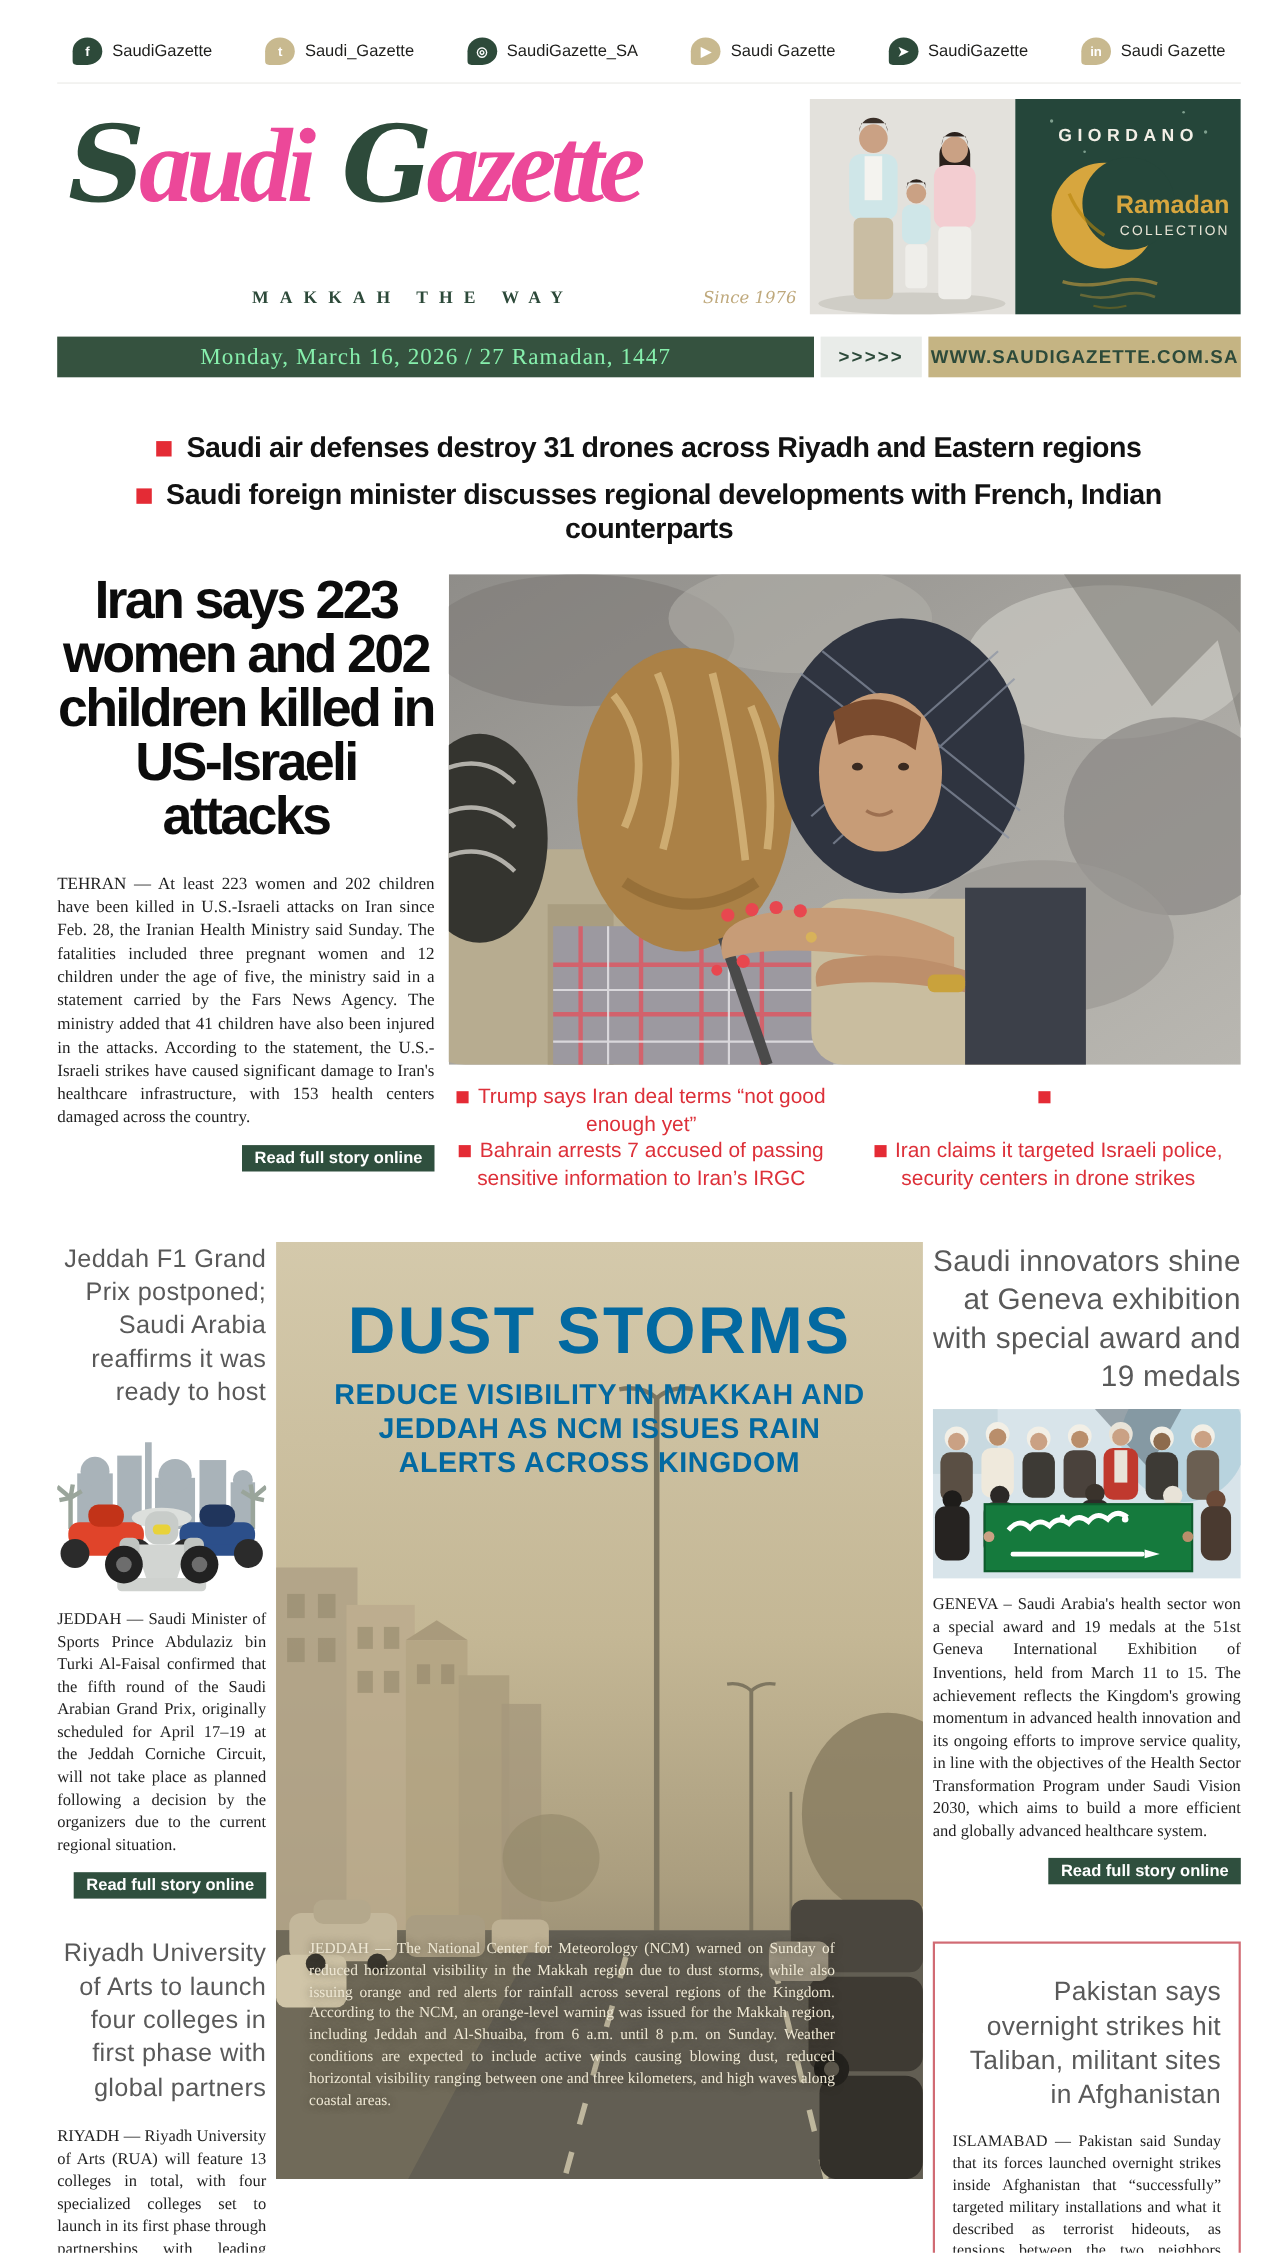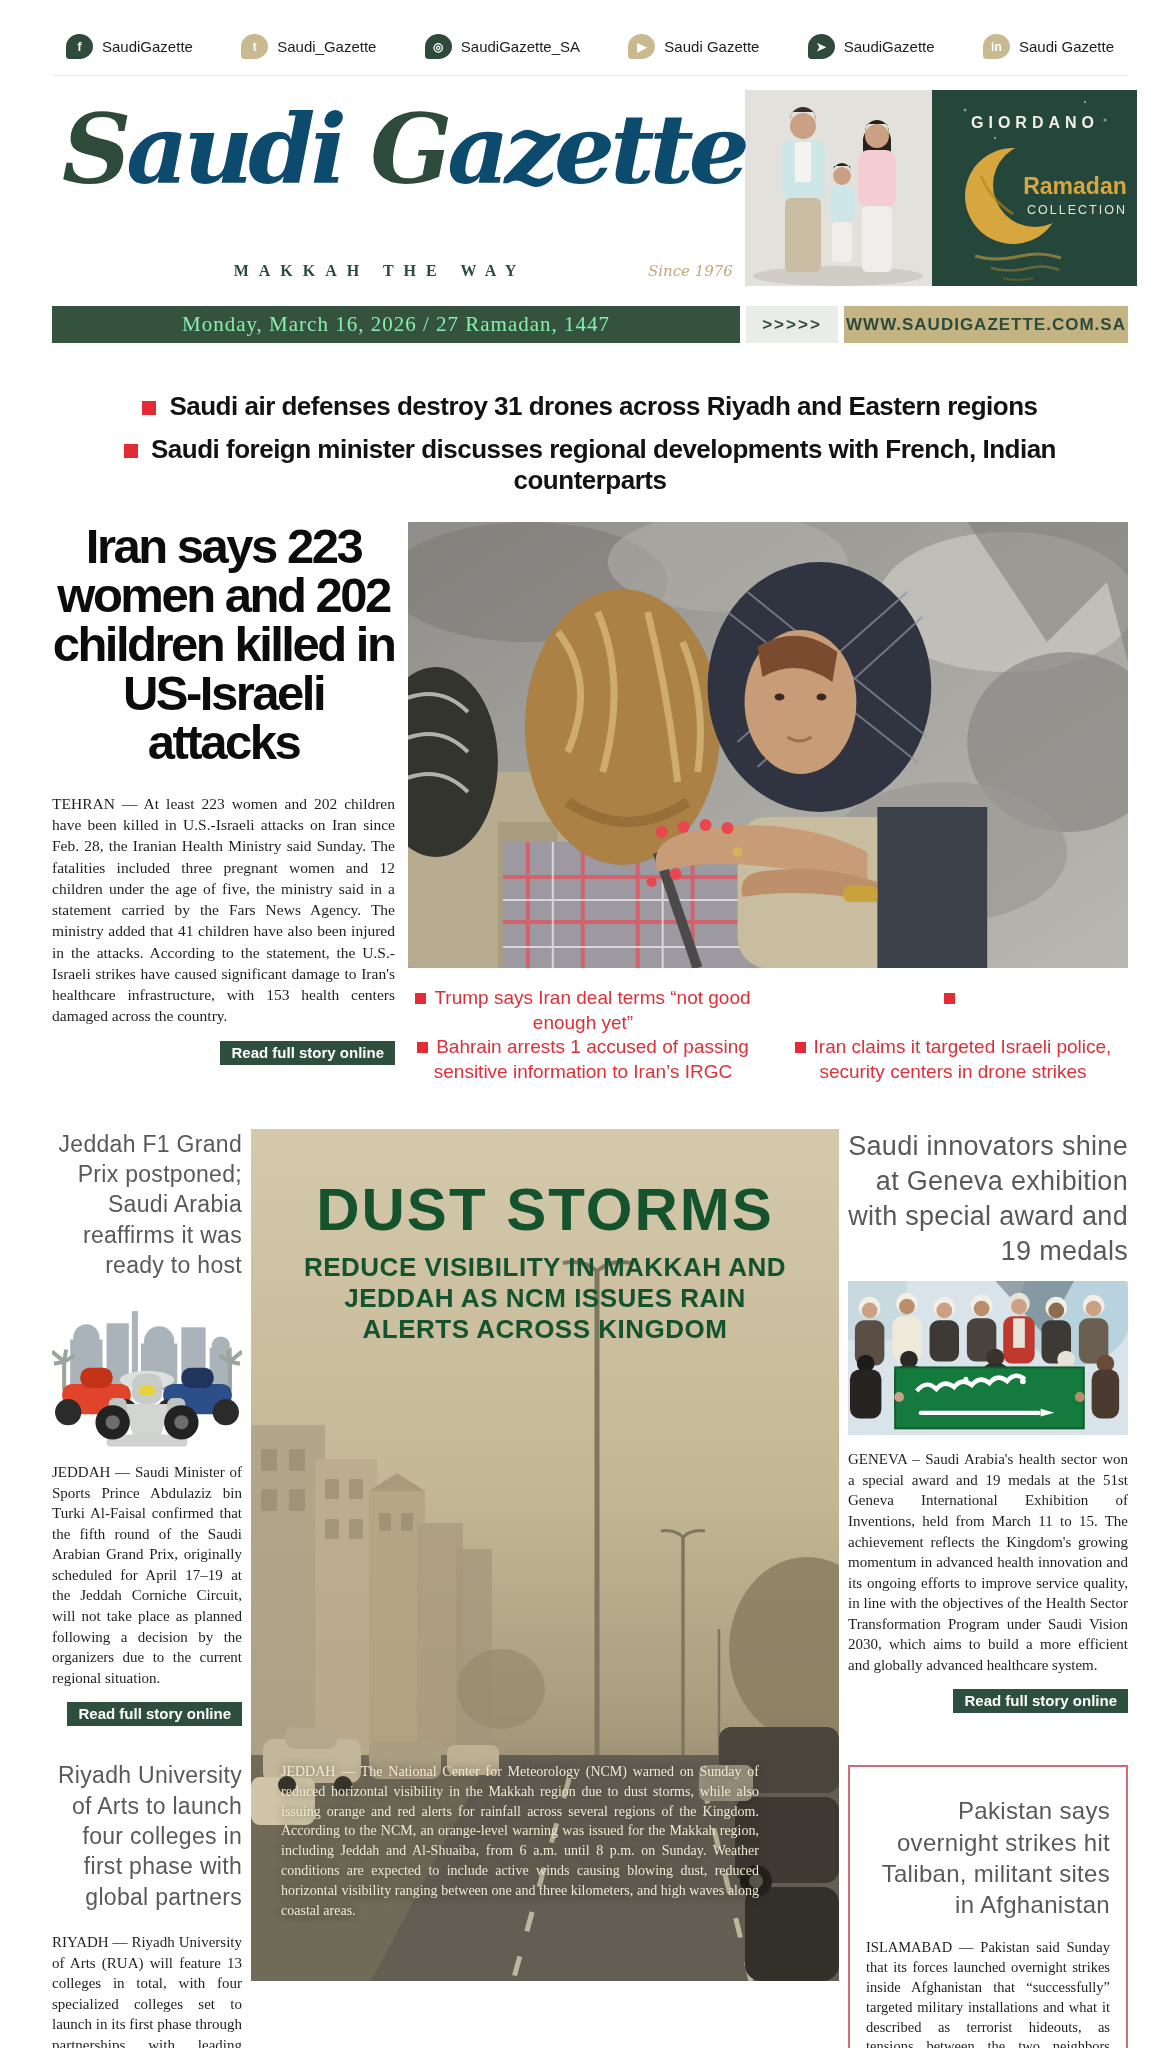--- a/index.html
+++ b/index.html
@@ -19,21 +19,21 @@
     color:#fff; font-size:12px; font-weight:bold; }
   .social-item:nth-child(odd) .social-blob { background:#2d4a3a; }
   .social-item:nth-child(even) .social-blob { background:#c8b98f; }
 
   
   .masthead { display:flex; margin-top:14px; height:198px; }
   .logo-area { flex:1; position:relative; }
   .logo-line { font-family:"DejaVu Serif", serif; font-style:italic; font-weight:bold;
     font-size:96px; letter-spacing:-5px; line-height:1.25; padding-left:10px; white-space:nowrap; }
   .lg-green { color:#2d4a3a; }
-  .lg-tan { color:#0c4a6e; }
+  .lg-tan { color:#ec4899;font-family:Liberation Serif, serif; }
   .tagline-row { position:absolute; bottom:8px; left:0; right:0; display:flex; align-items:baseline; }
   .tagline { flex:1; text-align:center; font-family:"Liberation Serif", serif; font-weight:bold;
     font-size:16px; letter-spacing:10px; color:#2d4a3a; padding-left:60px; }
   .since { font-family:"DejaVu Serif", serif; font-style:italic; font-size:15px; color:#bfa97c; padding-right:12px; }
   .ad { width:392px; height:196px; flex:none; cursor:pointer; }
   .ad svg { display:block; width:100%; height:100%; }
 
   
   .date-row { display:flex; margin-top:18px; height:37px; gap:6px; }
   .date-green { width:688px; background:#35523f; color:#86efac; display:flex; align-items:center;
@@ -72,21 +72,21 @@
   .story-headline.sz27 { font-size:27px; line-height:1.3; }
   .story-headline.sz24 { font-size:24px; line-height:1.3; }
   .mid-body { font-size:15px; }
   .f1-art { margin:16px 0 12px; }
   .f1-art svg, .geneva-photo svg { display:block; width:100%; }
   .story + .story { margin-top:34px; }
   .geneva-photo { margin:12px 0 14px; }
 
   .dust { position:relative; height:852px; overflow:hidden; }
   .dust svg.bg { position:absolute; inset:0; width:100%; height:100%; }
-  .dust-title-wrap { position:absolute; top:46px; left:0; right:0; text-align:center; color:#14532d; }
+  .dust-title-wrap { position:absolute; top:46px; left:0; right:0; text-align:center; color:#0369a1; }
   .dust-title { font-size:60px; font-weight:bold; letter-spacing:2px; }
   .dust-sub { font-size:26px; font-weight:bold; line-height:1.2; margin:8px 42px 0; letter-spacing:0.5px; }
   .dust-caption { position:absolute; left:30px; right:80px; bottom:60px; color:#efe8d4;
     font-family:"Liberation Serif", serif; font-size:14px; line-height:1.42; text-align:justify;
     text-shadow:0 0 8px rgba(45,40,28,0.65); }
 
   .pak-box { margin-top:52px; border:2px solid #d16b74; padding:24px 16px 20px; }
   .pak-box .serif-body { font-size:14.5px; margin-top:18px; }
   .pak-box .story-headline { margin-top:4px; }
 </style>
@@ -263,21 +263,21 @@
               <circle cx="268" cy="352" r="6"></circle>
               <circle cx="244" cy="360" r="5"></circle>
           </g>
           <rect x="436" y="364" width="34" height="16" rx="6" fill="#c9a23c"></rect>
           <circle cx="330" cy="330" r="5" fill="#d8b25a"></circle>
         </svg>
       </div>
       <div class="subheads">
         <div class="subhead"><span class="red-sq sm"></span><span>Trump says Iran deal terms “not good enough yet”</span></div>
         <div class="subhead"><span class="red-sq sm"></span></div>
-        <div class="subhead"><span class="red-sq sm"></span><span>Bahrain arrests 1 accused of passing sensitive information to Iran’s IRGC</span></div>
+        <div class="subhead"><span class="red-sq sm"></span><span>Bahrain arrests 7 accused of passing sensitive information to Iran’s IRGC</span></div>
         <div class="subhead"><span class="red-sq sm"></span><span>Iran claims it targeted Israeli police, security centers in drone strikes</span></div>
       </div>
     </div>
   </div>
 
   <div class="mid">
 
     <div>
       <div class="story">
         <div class="story-headline sz23">Jeddah F1 Grand Prix postponed; Saudi Arabia reaffirms it was ready to host</div>

